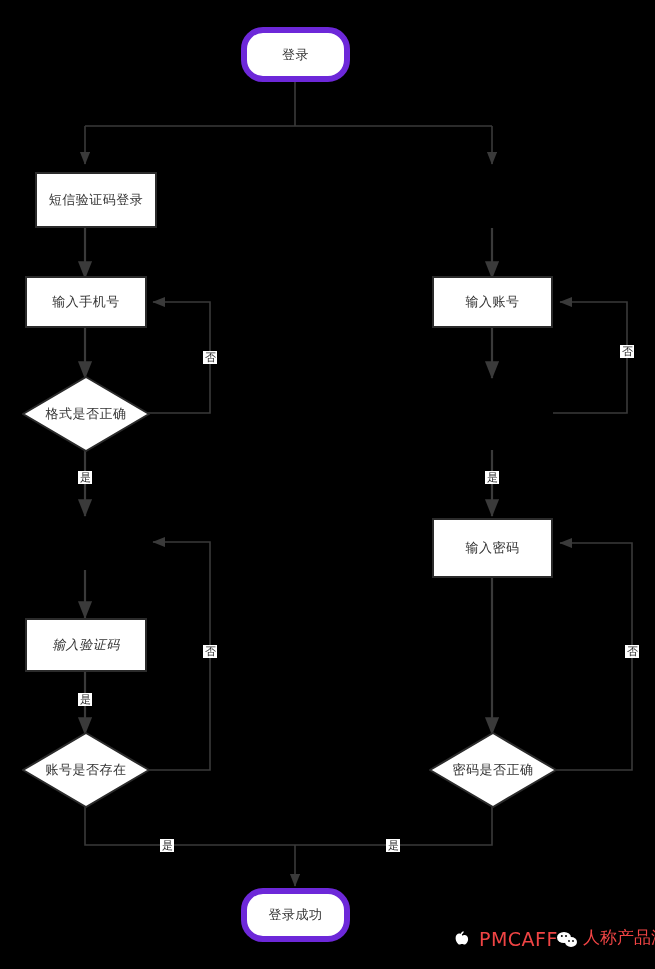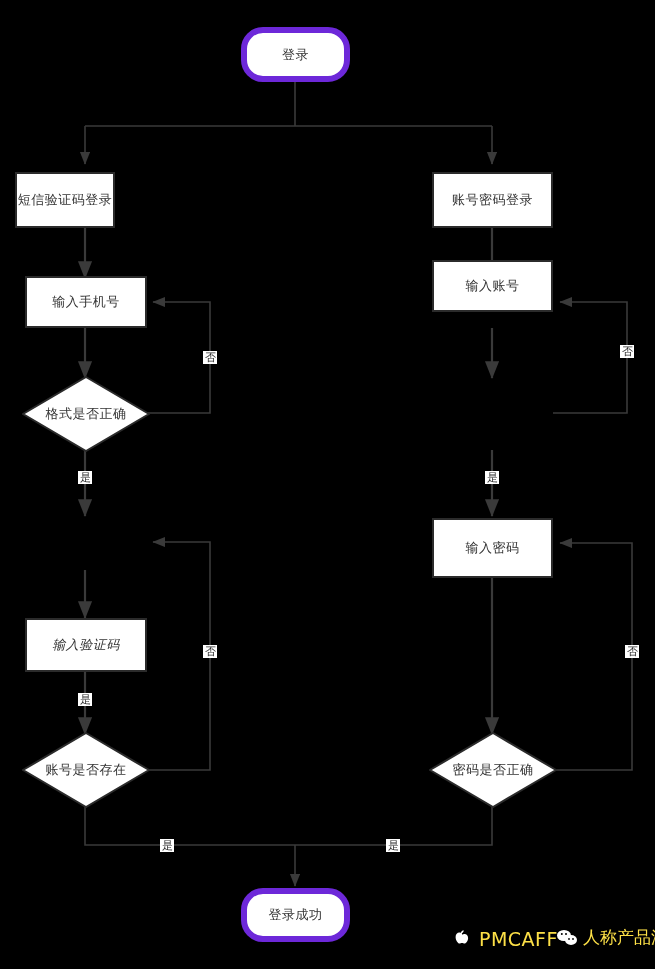--- a/index.html
+++ b/index.html
@@ -72,22 +72,22 @@
     font-size: 11px;
     line-height: 11px;
     padding: 1px 2px;
     box-sizing: border-box;
     text-align: center;
     z-index: 5;
   }
   .watermark {
     position: absolute;
     display: flex;
-    align-items: center;
-    color: #fde047;
+    align-items: flex-end;
+    color: #ef4444;
     white-space: nowrap;
     z-index: 6;
   }
   .wm-pmcaff {
     left: 452px;
     top: 928px;
     font-size: 19px;
     letter-spacing: 0.5px;
   }
   .wm-pmcaff .wm-label {
@@ -149,33 +149,30 @@
 
     <path d="M85,806 L85,845 L295,845" stroke="#3a3a3a" stroke-width="1.6" fill="none"></path>
     <path d="M492,806 L492,845 L295,845" stroke="#3a3a3a" stroke-width="1.6" fill="none"></path>
     <path d="M295,845 L295,886" stroke="#3a3a3a" stroke-width="1.6" fill="none" marker-end="url(#ah)"></path>
   </svg>
 
   <div class="node node-terminal" style="left:241px; top:27px; width:109px; height:55px;">
     <span>登录</span>
   </div>
 
-  <div class="node node-process" style="left:15px; top:172px; width:100px; height:56px;text-align:right;">
+  <div class="node node-process" style="left:35px; top:172px; width:122px; height:56px;text-align:right;">
     <span>短信验证码登录</span>
   </div>
 
-  <div class="node node-process" style="left:432px; top:172px; width:121px; height:56px;">
-    <span>账号密码登录</span>
-  </div>
 
   <div class="node node-process" style="left:25px; top:276px; width:122px; height:52px;">
     <span>输入手机号</span>
   </div>
 
-  <div class="node node-process" style="left:432px; top:260px; width:121px; height:52px;">
+  <div class="node node-process" style="left:432px; top:276px; width:121px; height:52px;">
     <span>输入账号</span>
   </div>
 
   <div class="node node-decision" style="left:22px; top:376px; width:128px; height:76px;">
     <svg class="diamond-shape" viewBox="0 0 128 76" preserveAspectRatio="none">
       <polygon points="64,1 127,38 64,75 1,38" fill="#ffffff" stroke="#2b2b2b" stroke-width="2"></polygon>
     </svg>
     <span class="diamond-label">格式是否正确</span>
   </div>
 

